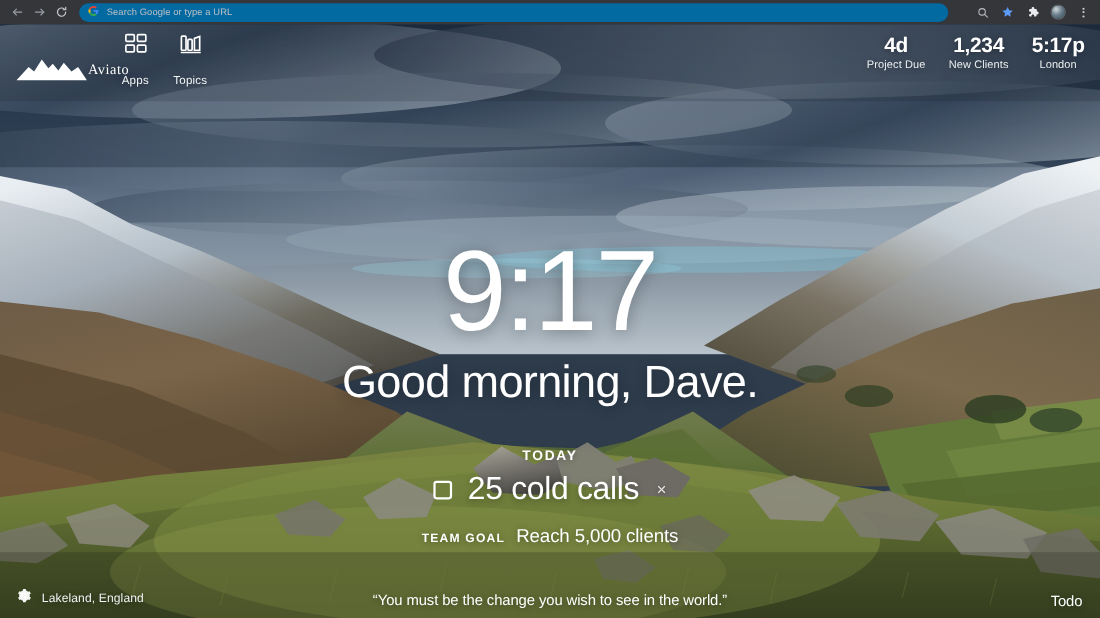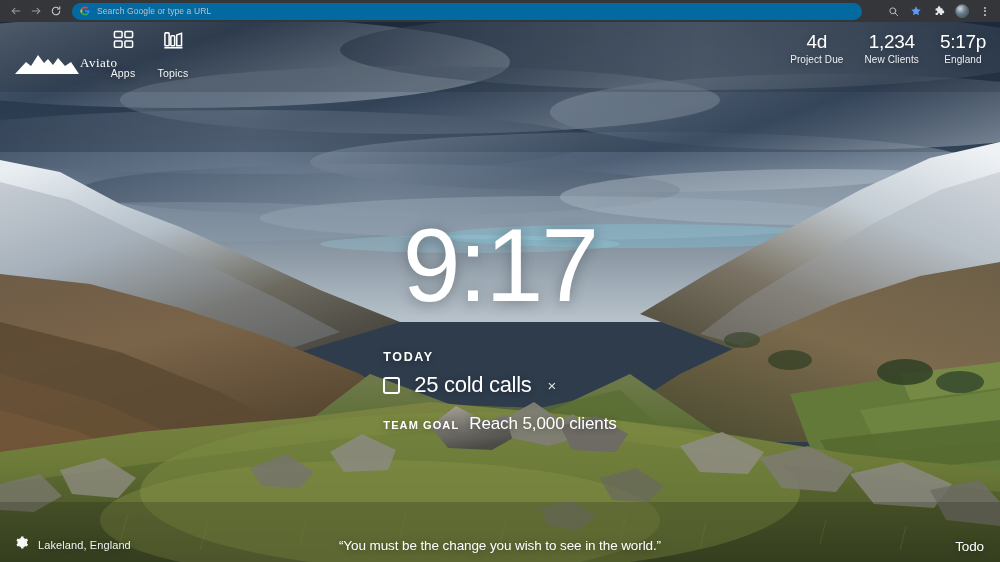--- a/index.html
+++ b/index.html
@@ -158,21 +158,21 @@
     gap: 21px;
   }
   .stat {
     display: flex;
     flex-direction: column;
     align-items: center;
     cursor: pointer;
   }
   .stat-value {
     font-size: 19px;
-    font-weight: 400;
+    font-weight: 700;
     letter-spacing: -0.3px;
     line-height: 23px;
     white-space: nowrap;
     display: flex;
     align-items: center;
     gap: 3px;
   }
   .stat-label {
     font-size: 10px;
     color: #eceff1;
@@ -206,21 +206,21 @@
     font-weight: 400;
     letter-spacing: -0.6px;
     text-shadow: 0 2px 12px rgba(0,0,0,0.32);
   }
 
   
   .focus {
     margin-top: 36px;
     display: flex;
     flex-direction: column;
-    align-items: flex-start;
+    align-items: center;
   }
   .today-label {
     font-size: 12.5px;
     font-weight: bold;
     letter-spacing: 1.6px;
     color: #ffffff;
   }
   .todo-row {
     margin-top: 8px;
     display: flex;
@@ -228,21 +228,21 @@
     gap: 14px;
   }
   .checkbox {
     width: 17px; height: 17px;
     border: 2px solid #fff;
     border-radius: 3px;
     flex: 0 0 auto;
     cursor: pointer;
   }
   .todo-text {
-    font-size: 22px;
+    font-size: 29px;
     font-weight: 400;
     letter-spacing: -0.3px;
     cursor: text;
   }
   .todo-x {
     font-size: 15px;
     color: rgba(255,255,255,0.85);
     cursor: pointer;
     line-height: 1;
     font-weight: 300;
@@ -559,27 +559,28 @@
         <div class="stat-label">Project Due</div>
       </div>
 
       <div class="stat">
         <div class="stat-value">1,234</div>
         <div class="stat-label">New Clients</div>
       </div>
 
       <div class="stat">
         <div class="stat-value">5:17p</div>
-        <div class="stat-label">England</div>
+        <div class="stat-label">London</div>
       </div>
 
     </div>
 
     <div class="center">
       <div class="clock">9:17</div>
+      <div class="greeting">Good morning, Dave.</div>
 
       <div class="focus">
         <div class="today-label">TODAY</div>
 
         <div class="todo-row">
           <div class="checkbox"></div>
           <div class="todo-text">25 cold calls</div>
           <div class="todo-x">×</div>
         </div>
 

